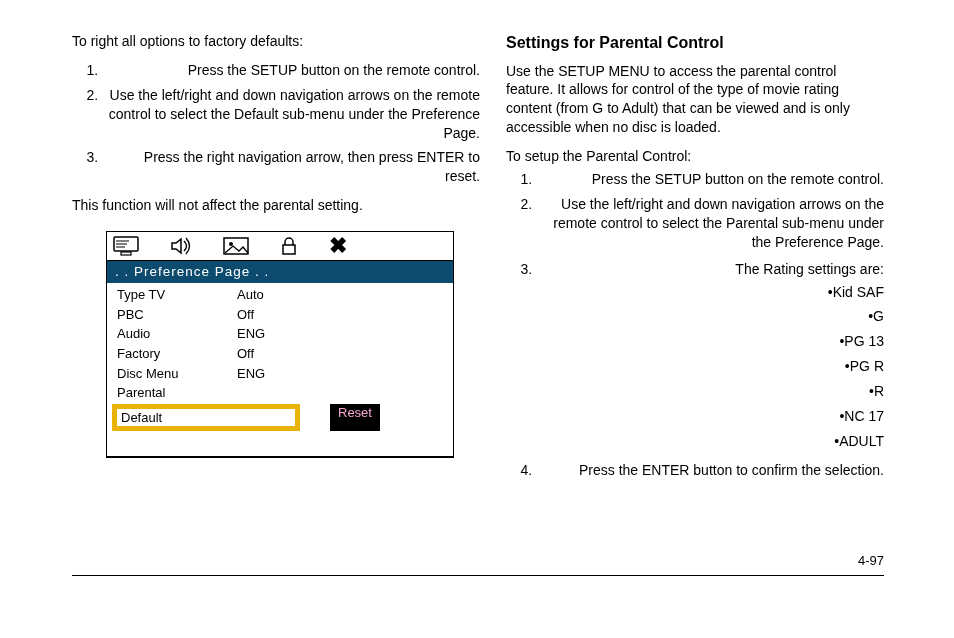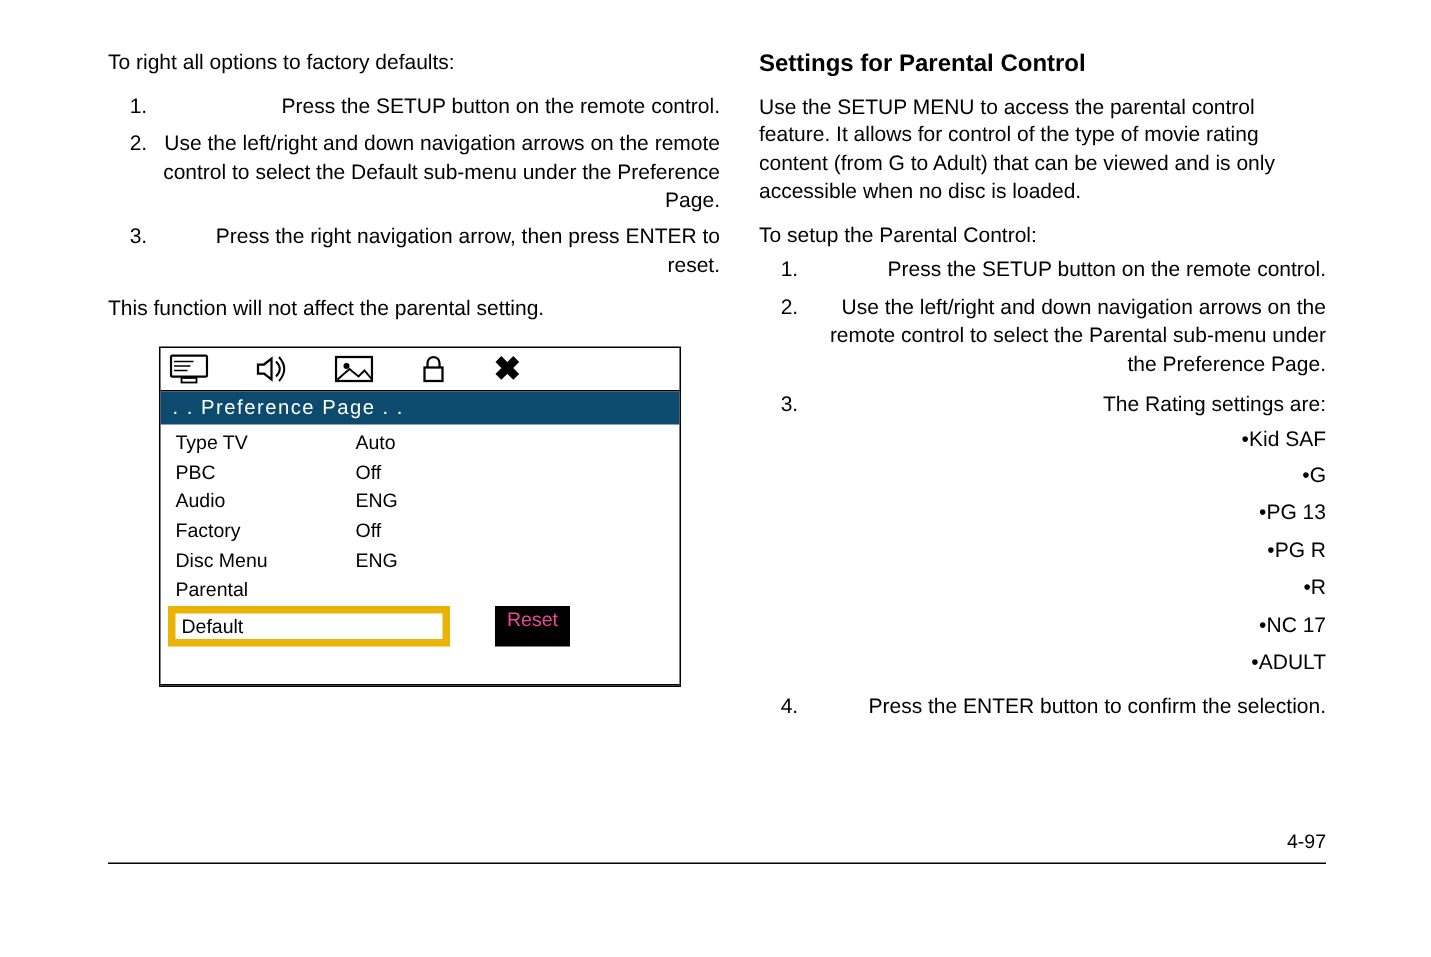--- a/index.html
+++ b/index.html
@@ -96,21 +96,21 @@
   .osd-row .v { }
   .osd-row.sel .k {
     border: 5px solid #eab308;
     padding: 0 4px;
     margin-left: -5px;
     width: 170px;
     display: inline-block;
   }
   .osd-row.sel .v {
     background: #000;
-    color: #ec4899;
+    color: #f9a8d4;
     padding: 0 8px;
     margin-left: 30px;
   }
   .osd-spacer { height: 22px; border-bottom: 1px solid #000; }
   .osd-footer {
     padding: 4px 10px 6px 10px;
     letter-spacing: 1px;
     font-size: 13px;
   }
   .xicon {

